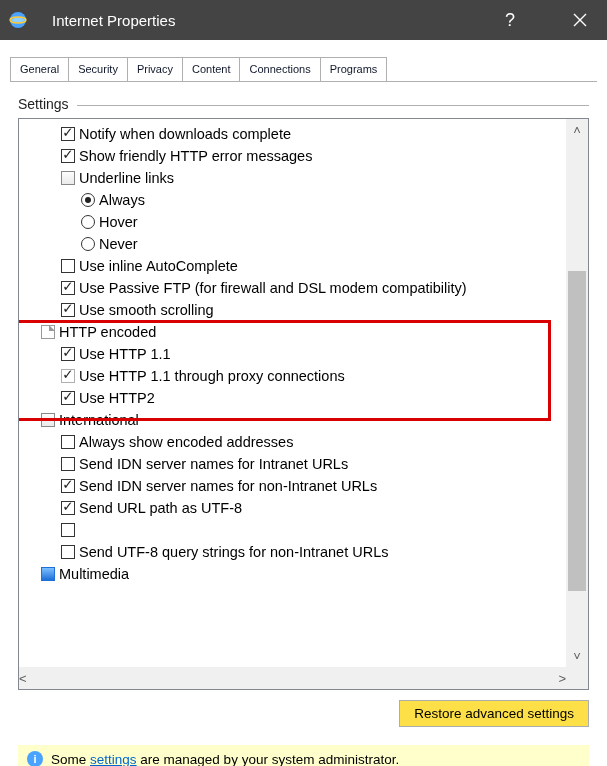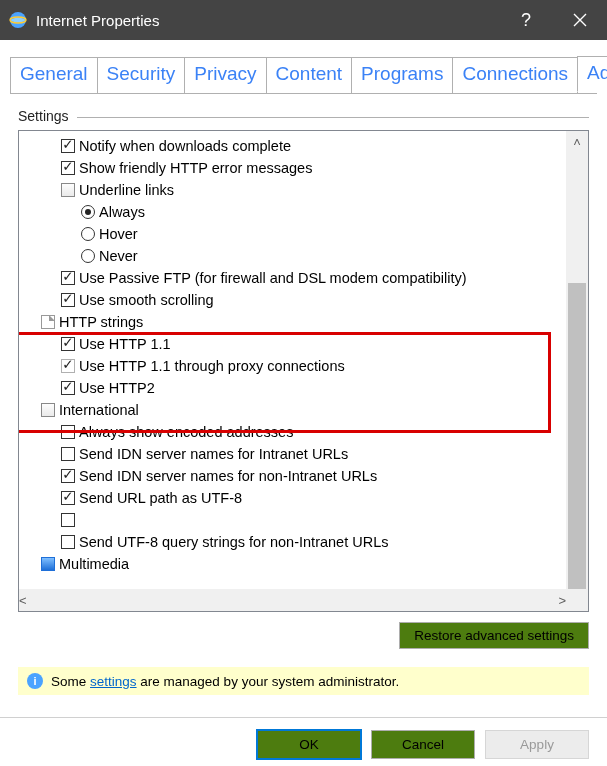--- a/index.html
+++ b/index.html
@@ -13,20 +13,21 @@
     overflow: hidden;
   }
   
   .titlebar {
     background: #444444;
     color: #fff;
     height: 40px;
     display: flex;
     align-items: center;
     padding: 0 0 0 4px;
+    gap: 16px;
   }
   .titlebar .app-icon {
     width: 20px; height: 20px; margin: 0 8px 0 4px;
     display: inline-flex; align-items:center; justify-content:center;
   }
   .titlebar .title { flex:1; font-size:15px; font-weight:400; }
   .titlebar .tbtn {
     width:54px; height:40px; display:flex; align-items:center; justify-content:center;
     color:#fff; font-size:18px;
   }
@@ -36,22 +37,22 @@
     padding: 16px 10px 0 10px;
     border-bottom:1px solid #fff;
   }
   .tab {
     padding:5px 9px 6px;
     border:1px solid #b0b0b0;
     border-bottom:none;
     background:#fff;
     position:relative;
     margin-right:-1px;
-    font-size:19px;
-    color:#3b82f6;
+    font-size:11px;
+    color:#0f172a;
     top:1px;
   }
   .tab.active {
     background:#fff;
     border-bottom:1px solid #fff;
     z-index:2;
     top:0;
     padding-top:5px;
     padding-bottom:7px;
   }
@@ -59,21 +60,21 @@
     border-top:1px solid #b0b0b0;
     margin:0 10px;
   }
   
   .content { padding: 14px 18px 10px; }
   .group-label-row { display:flex; align-items:center; margin-bottom:6px;}
   .group-label { font-size:14px; color:#222; padding-right:8px; }
   .group-line { flex:1; border-top:1px solid #b0b0b0; height:0; margin-top:2px; }
   .tree-box {
     border:1px solid #828790;
-    height:482px;
+    height:572px;
     position:relative;
     background:#fff;
     overflow:hidden;
   }
   .tree-scroll {
     position:absolute; left:0; top:0; right:22px; bottom:22px;
     padding:4px 0 0 2px;
     overflow:hidden;
     white-space:nowrap;
   }
@@ -115,21 +116,21 @@
   }
   .caticon.page { border:1px solid #999; background:#fff; position:relative;}
   .caticon.page::after{content:"";position:absolute;right:-1px;top:-1px;border:3px solid transparent;border-left-color:#999;border-bottom-color:#999;}
   .caticon.mm { background:linear-gradient(#7fbfff,#1e6fd8); border-color:#1e6fd8;}
   .hl-box {
     position:absolute; border:3px solid #d80000; pointer-events:none;
     left:-3px; top:201px; width:535px; height:101px;
   }
   .restore-row { display:flex; justify-content:flex-end; padding:10px 0 0; }
   .btn {
-    border:1px solid #adadad; background:#4d7c0f; padding:5px 14px; font-size:13.5px;
+    border:1px solid #adadad; background:#fde047; padding:5px 14px; font-size:13.5px;
     min-width:100px; text-align:center;
   }
   .infobar {
     margin:18px 0 0; background:#ffffcc; border:1px solid #ffffcc;
     padding:5px 8px; display:flex; align-items:center; gap:8px;
     font-size:13.5px;
   }
   .infobar .iicon{
     width:16px;height:16px;border-radius:50%;background:#4aa3ff;color:#fff;
     display:flex;align-items:center;justify-content:center;font-size:11px;font-weight:bold;
@@ -163,23 +164,22 @@
         <path d="M1 1 L13 13 M13 1 L1 13" stroke="#fff" stroke-width="1.4"></path>
       </svg>
   </div>
 </div>
 
 <div class="tabs">
   <div class="tab">General</div>
   <div class="tab">Security</div>
   <div class="tab">Privacy</div>
   <div class="tab">Content</div>
+  <div class="tab">Connections</div>
   <div class="tab">Programs</div>
-  <div class="tab">Connections</div>
-  <div class="tab active">Advanced</div>
 </div>
 <div class="tabborder"></div>
 
 <div class="content">
   <div class="group-label-row">
     <span class="group-label">Settings</span>
     <span class="group-line"></span>
   </div>
 
   <div class="tree-box">
@@ -203,31 +203,35 @@
       </div>
       <div class="row lvl3">
         <span class="radio"></span>
         <span class="txt">Hover</span>
       </div>
       <div class="row lvl3">
         <span class="radio"></span>
         <span class="txt">Never</span>
       </div>
       <div class="row lvl2">
+        <span class="chk"></span>
+        <span class="txt">Use inline AutoComplete</span>
+      </div>
+      <div class="row lvl2">
         <span class="chk checked"></span>
         <span class="txt">Use Passive FTP (for firewall and DSL modem compatibility)</span>
       </div>
       <div class="row lvl2">
         <span class="chk checked"></span>
         <span class="txt">Use smooth scrolling</span>
       </div>
 
       <div class="row" style="padding-left:20px">
         <span class="caticon page"></span>
-        <span class="txt">HTTP strings</span>
+        <span class="txt">HTTP encoded</span>
       </div>
       <div class="row lvl2">
         <span class="chk checked"></span>
         <span class="txt">Use HTTP 1.1</span>
       </div>
       <div class="row lvl2 disabled">
         <span class="chk checked"></span>
         <span class="txt">Use HTTP 1.1 through proxy connections</span>
       </div>
       <div class="row lvl2">

